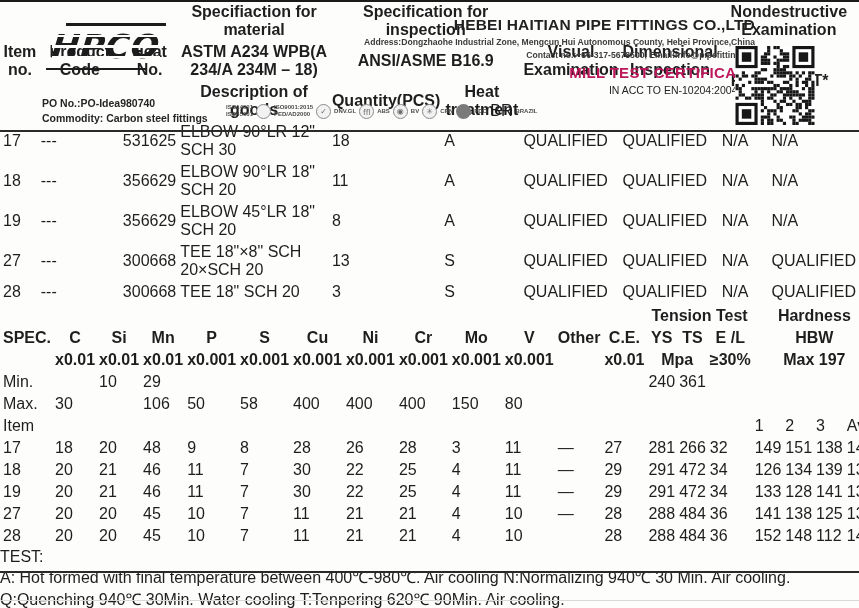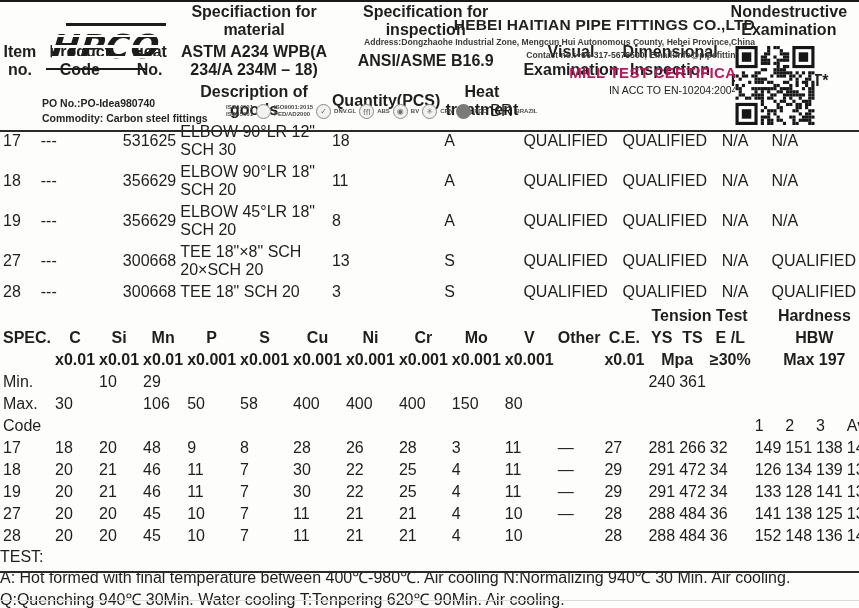--- a/index.html
+++ b/index.html
@@ -548,21 +548,21 @@
             <td></td>
             <td></td>
             <td></td>
             <td></td>
             <td></td>
             <td></td>
             <td></td>
             <td></td>
           </tr>
           <tr>
-            <td>Code</td>
+            <td>Item</td>
             <td></td>
             <td></td>
             <td></td>
             <td></td>
             <td></td>
             <td></td>
             <td></td>
             <td></td>
             <td></td>
             <td></td>
@@ -676,21 +676,21 @@
             <td>21</td>
             <td>4</td>
             <td>10</td>
             <td></td>
             <td>28</td>
             <td>288</td>
             <td>484</td>
             <td>36</td>
             <td>152</td>
             <td>148</td>
-            <td>136</td>
+            <td>112</td>
             <td>145</td>
           </tr>
         </tbody>
     </table>
   </div>
 
   <div class="notes">
     <div class="note-label">TEST:</div>
     <div class="note-lines">
         <div>A: Hot formed with final temperature between 400℃-980℃. Air cooling        N:Normalizing 940℃ 30 Min.  Air cooling.</div>

